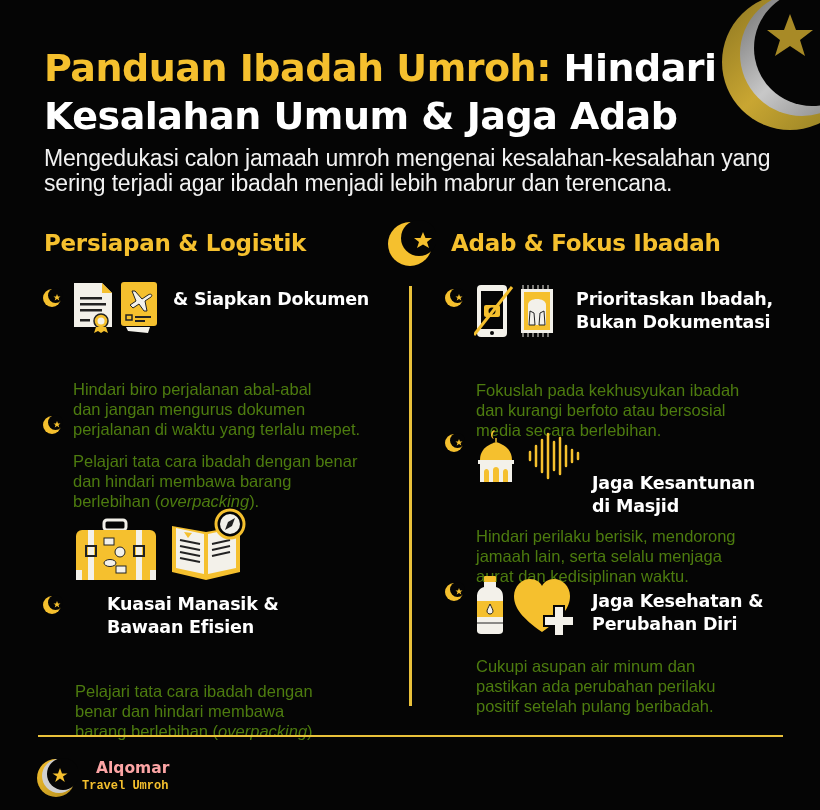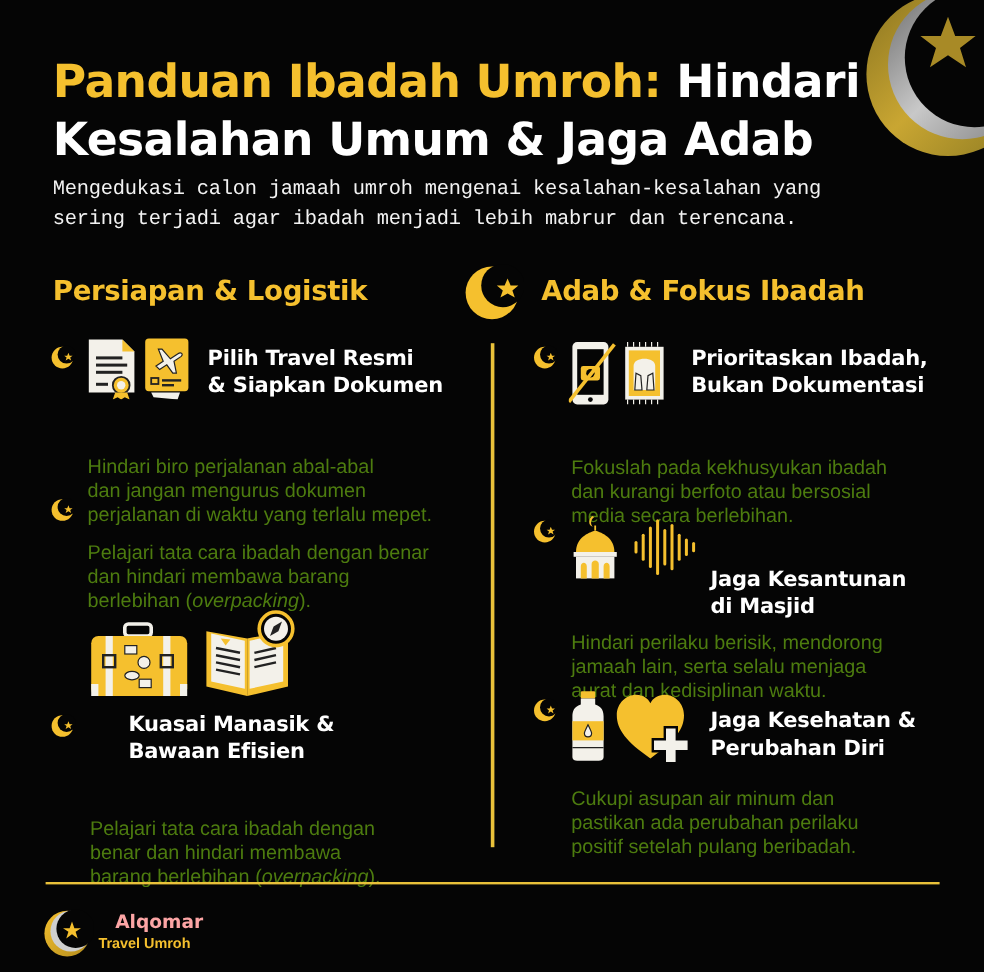--- a/index.html
+++ b/index.html
@@ -14,22 +14,22 @@
   .title {
     left: 44px; top: 44px; width: 720px;
     font-family: "DejaVu Sans", sans-serif;
     font-weight: bold; font-size: 38px; line-height: 48px;
     letter-spacing: -0.5px;
   }
   .title .y { color: #f5c02e; }
   .title .w { color: #ffffff; }
   .subtitle {
     left: 44px; top: 146px; width: 740px;
-    font-family: Liberation Mono, monospace;
-    font-size: 17px; line-height: 25px; color: #f2f2f2;
+    font-family: Liberation Sans, sans-serif;
+    font-size: 23px; line-height: 25px; color: #f2f2f2;
     letter-spacing: -0.2px;
   }
   .section-head {
     font-family: "DejaVu Sans", sans-serif; font-weight: bold;
     font-size: 23px; color: #f5c02e; letter-spacing: -0.3px;
   }
   .item-title {
     font-family: "DejaVu Sans", sans-serif; font-weight: bold;
     font-size: 17.5px; line-height: 23px; color: #ffffff; letter-spacing: -0.2px;
   }
@@ -39,21 +39,21 @@
   }
   .item-body i { font-style: italic; }
   .divider-v { left: 409px; top: 286px; width: 3px; height: 420px; background: #e9c13a; }
   .divider-h { left: 38px; top: 735px; width: 745px; height: 2px; background: #e9c13a; }
   .brand-name {
     left: 96px; top: 759px;
     font-family: "DejaVu Sans", sans-serif; font-weight: bold; font-size: 15.5px; color: #fca5a5;
   }
   .brand-sub {
     left: 82px; top: 779px;
-    font-family: Liberation Sans, sans-serif; font-weight: bold; font-size: 12px; color: #f5c02e; text-align: right;
+    font-family: Liberation Mono, monospace; font-weight: bold; font-size: 12px; color: #f5c02e; text-align: right;
   }
   svg { display: block; }
 </style>
 </head>
 <body>
 
 <div class="abs" style="left:690px;top:-8px;">
   <svg width="140" height="140" viewBox="0 0 140 140">
     <defs>
       <linearGradient id="gGold" x1="0" y1="0" x2="1" y2="1">
@@ -110,21 +110,20 @@
   <svg width="40" height="52" viewBox="0 0 40 52">
     <path d="M6 46 L30 46 L28 52 L8 50 Z" fill="#f3f1ea"></path>
     <rect x="1" y="1" width="36" height="44" rx="3" fill="#f5c02e"></rect>
     <path d="M10 24 L16 20 L12 10 L15 10 L22 18 L28 14 C31 12 33 14 31 16 L25 20 L27 30 L24 30 L19 23 L13 27 Z" fill="#f3f1ea" stroke="#222" stroke-width="1"></path>
     <rect x="6" y="34" width="6" height="5" fill="none" stroke="#222" stroke-width="1.5"></rect>
     <rect x="15" y="35" width="16" height="2" fill="#222"></rect>
     <rect x="15" y="39" width="10" height="2" fill="#222"></rect>
   </svg>
 </div>
 <div class="abs item-title" style="left:173px;top:288px;">
-  <div>Pilih Travel Resmi</div>
   <div>&amp; Siapkan Dokumen</div>
 </div>
 <div class="abs item-body" style="left:73px;top:342px;">
   <div>Hindari biro perjalanan abal-abal</div>
   <div>dan jangan mengurus dokumen</div>
   <div>perjalanan di waktu yang terlalu mepet.</div>
 </div>
 
 <div class="abs" style="left:41px;top:414px;">
   <svg width="22" height="22" viewBox="0 0 22 22">

